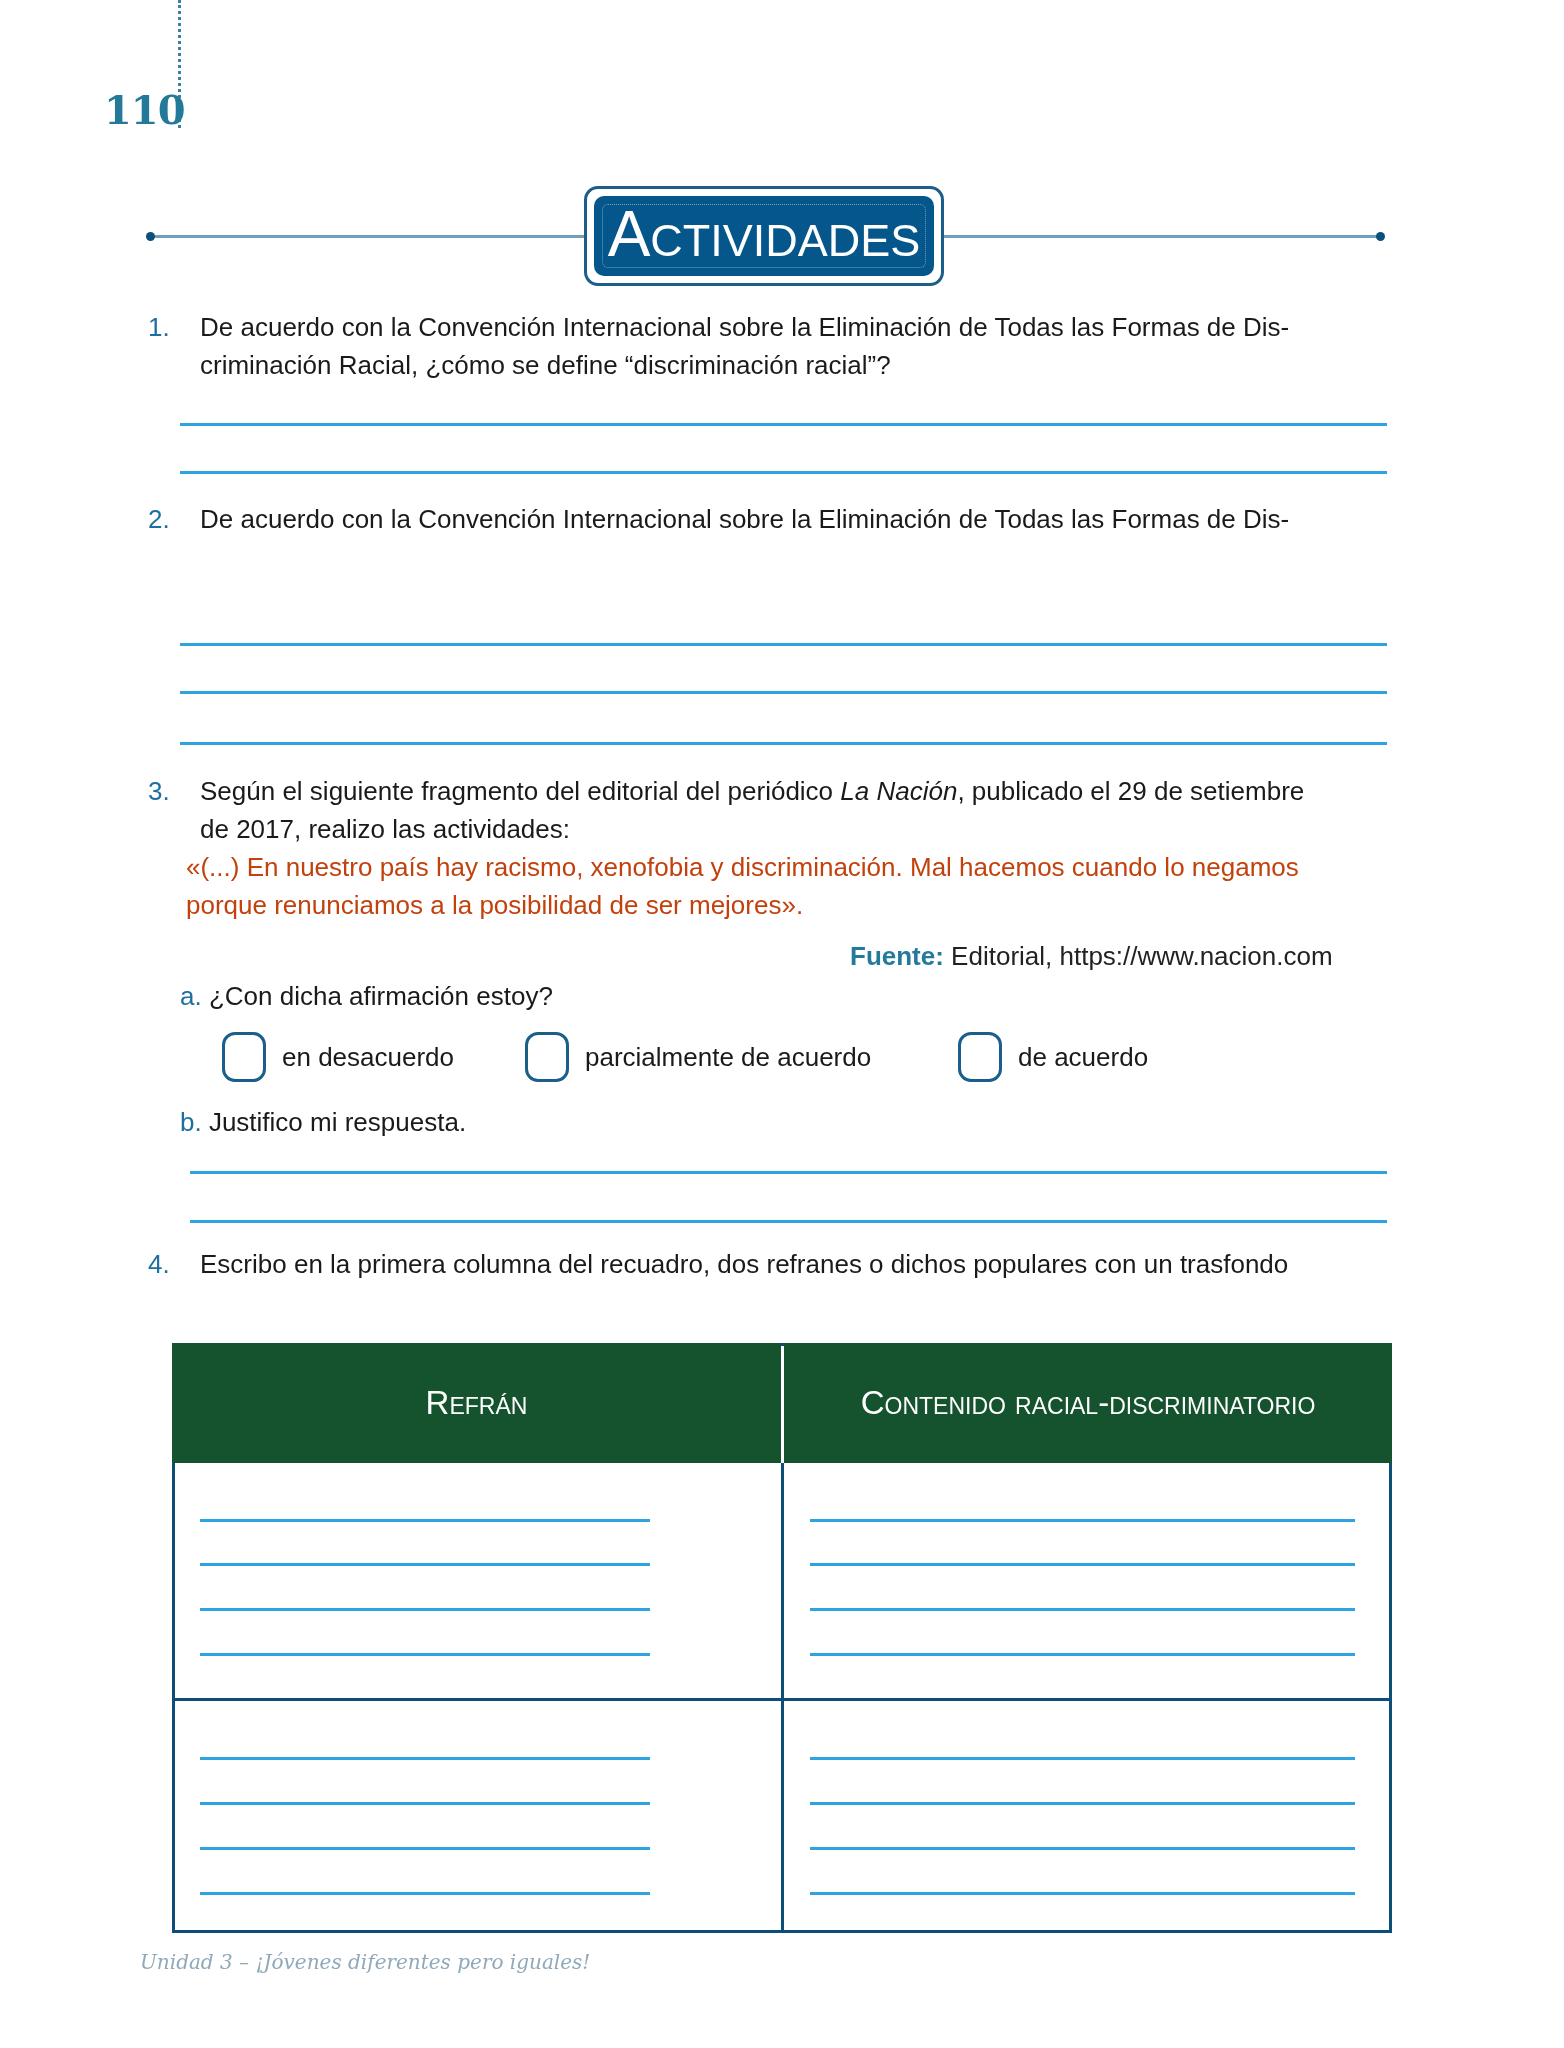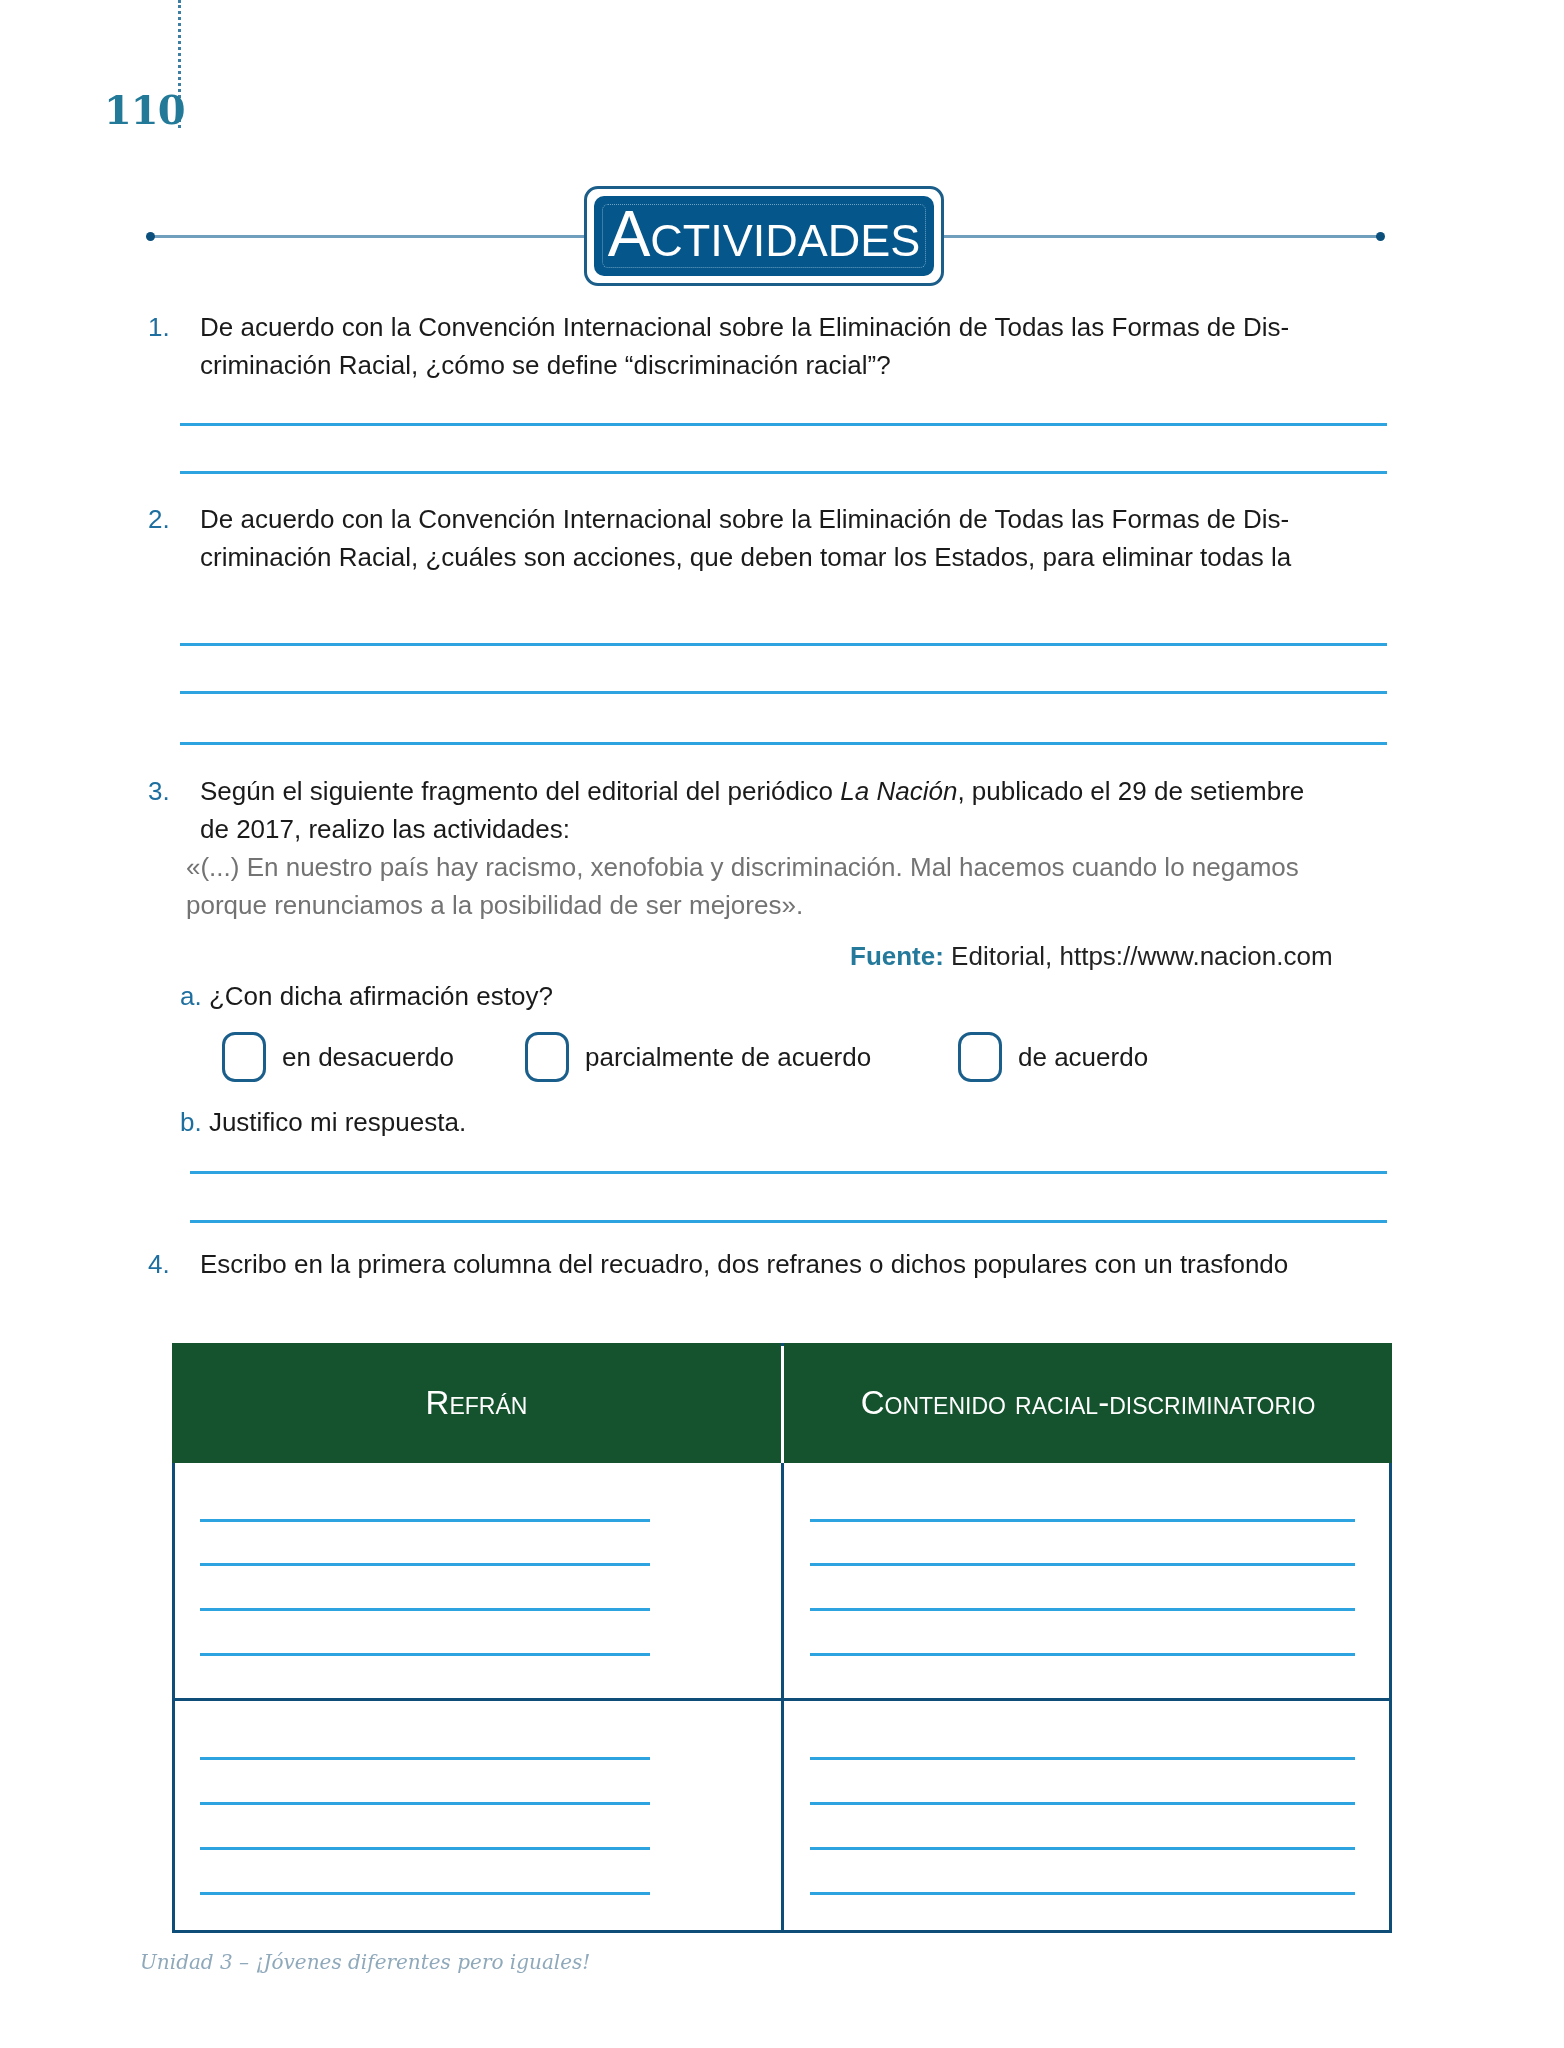--- a/index.html
+++ b/index.html
@@ -24,21 +24,21 @@
   .banner-text { color: #fff; font-size: 64px; font-variant: small-caps; letter-spacing: 0px;
                  font-family: "Liberation Sans", sans-serif; line-height: 1; margin-top: -4px; }
 
   
   .q { left: 148px; width: 1240px; font-size: 26px; line-height: 38px; }
   .q .num { position: absolute; left: 0; top: 0; color: #1e6f9f; }
   .q .text { margin-left: 52px; display: block; }
   .q em { font-style: italic; }
   .rule { height: 3px; background: #2da3e0; }
 
-  .quote { left: 186px; width: 1200px; font-size: 26px; line-height: 38px; font-weight: 300; color: #737373; }
+  .quote { left: 186px; width: 1200px; font-size: 26px; line-height: 38px; font-weight: 300; color: #c2410c; }
   .source { left: 850px; font-size: 26px; line-height: 38px; color: #222; }
   .source .lbl { color: #257a9c; font-weight: bold; }
   .sub { left: 180px; font-size: 26px; line-height: 38px; }
   .sub .lbl { color: #1e6f9f; }
 
   .opt { display: flex; align-items: center; top: 1032px; }
   .checkbox { width: 44px; height: 50px; border: 3px solid #1a5e8c; border-radius: 13px; box-sizing: border-box;
               background: #fff; cursor: pointer; }
   .opt-label { font-size: 26px; margin-left: 16px; }
 
@@ -73,21 +73,20 @@
   <span class="num">1.</span>
   <span class="text">De acuerdo con la Convención Internacional sobre la Eliminación de Todas las Formas de Dis-</span>
   <span class="text">criminación Racial, ¿cómo se define “discriminación racial”?</span>
 </div>
 <div class="abs rule" style="left:180px;top:423px;width:1207px"></div>
 <div class="abs rule" style="left:180px;top:471px;width:1207px"></div>
 
 <div class="abs q" style="top:500px">
   <span class="num">2.</span>
   <span class="text">De acuerdo con la Convención Internacional sobre la Eliminación de Todas las Formas de Dis-</span>
-  <span class="text">criminación Racial, ¿cuáles son acciones, que deben tomar los Estados, para eliminar todas la</span>
 </div>
 <div class="abs rule" style="left:180px;top:643px;width:1207px"></div>
 <div class="abs rule" style="left:180px;top:691px;width:1207px"></div>
 <div class="abs rule" style="left:180px;top:742px;width:1207px"></div>
 
 <div class="abs q" style="top:772px">
   <span class="num">3.</span>
   <span class="text"><span>Según el siguiente fragmento del editorial del periódico </span><em>La Nación</em><span>, publicado el 29 de setiembre</span></span>
   <span class="text">de 2017, realizo las actividades:</span>
 </div>

